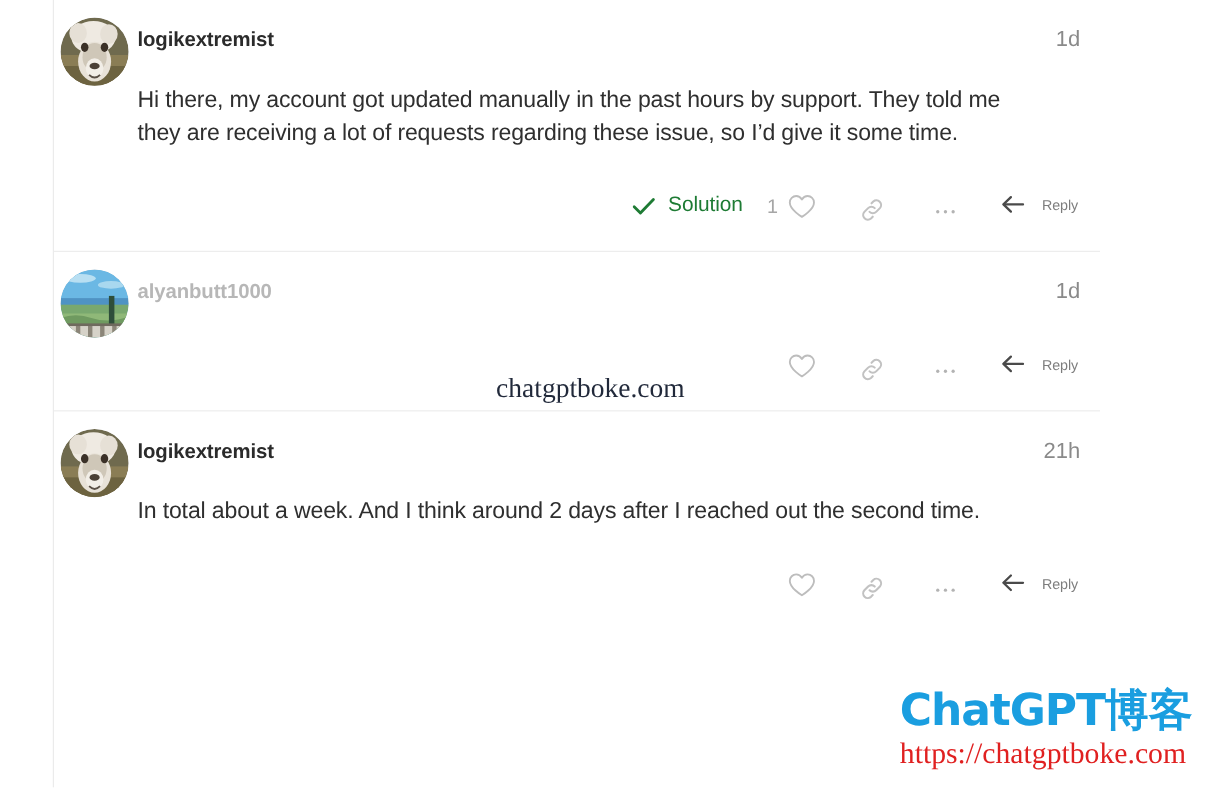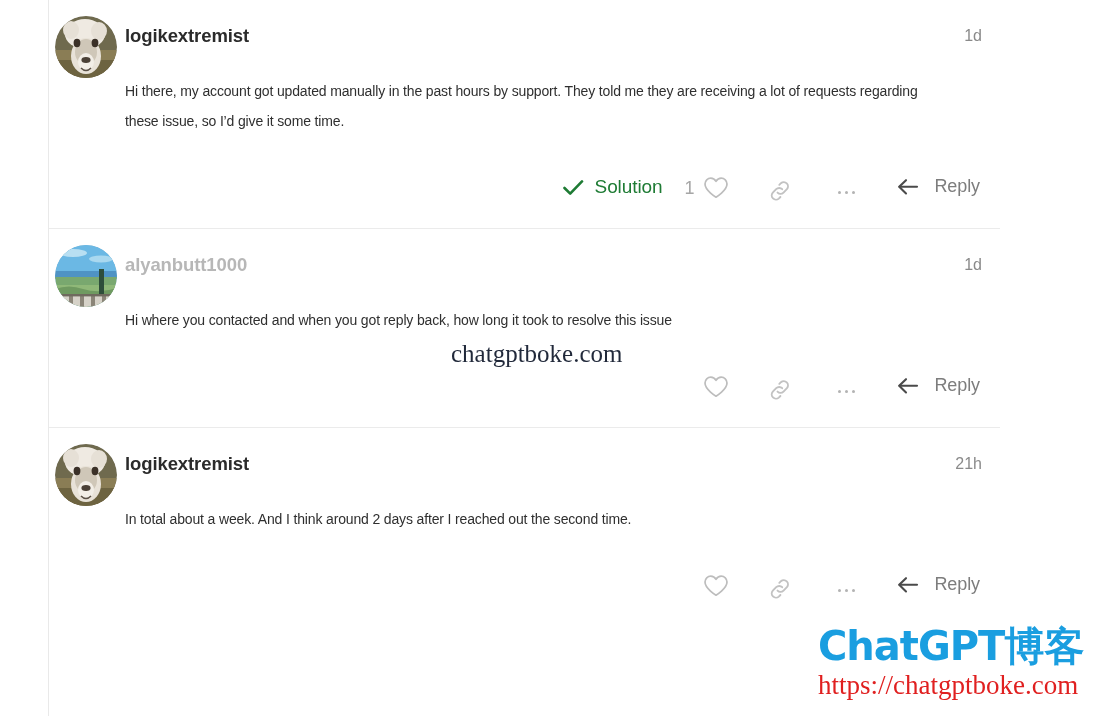--- a/index.html
+++ b/index.html
@@ -69,31 +69,31 @@
     letter-spacing: -0.1px;
     line-height: 28px;
     display: inline-block;
   }
   .username.muted { color: #b7b7b7; }
 
   .timestamp {
     position: absolute;
     right: 18px;
     top: 0;
-    font-size: 16px;
+    font-size: 20px;
     color: #8a8a8a;
     line-height: 28px;
   }
 
   
   .post-body {
     margin-left: 76px;
     margin-top: 24px;
     padding-right: 22px;
-    font-size: 14px;
+    font-size: 21px;
     line-height: 30px;
     color: #2f2f2f;
     letter-spacing: -0.15px;
     max-width: 845px;
   }
 
   
   .actions {
     margin-left: 76px;
     margin-top: 40px;
@@ -145,21 +145,21 @@
     width: 3.5px; height: 3.5px; border-radius: 50%;
     background: #b3b3b3; display:block;
   }
   .reply {
     display: flex;
     align-items: center;
     gap: 12px;
     margin-right: 2px;
   }
   .reply-label {
-    font-size: 18px;
+    font-size: 13px;
     color: #7d7d7d;
     letter-spacing: -0.1px;
   }
 
   
   .wm-inline {
     position: absolute;
     left: 451px;
     top: 340px;
     font-family: "Liberation Serif", serif;
@@ -311,21 +311,20 @@
               <rect y="49" width="62" height="2.4" fill="#6f6a5e"></rect>
             </g>
           </svg>
         </div>
 
         <div class="post-head">
           <span class="username muted">alyanbutt1000</span>
           <span class="timestamp">1d</span>
         </div>
 
-        <div class="post-body">Hi where you contacted and when you got reply back, how long it took to resolve this issue</div>
 
         <div class="actions">
           <div class="like-group">
             <svg width="26" height="24" viewBox="0 0 26 24">
               <path d="M13 21.2 C13 21.2 2 14.6 2 8.1 C2 4.6 4.7 2.2 7.8 2.2 C10 2.2 11.9 3.5 13 5.3 C14.1 3.5 16 2.2 18.2 2.2 C21.3 2.2 24 4.6 24 8.1 C24 14.6 13 21.2 13 21.2 Z" fill="none" stroke="#bdbdbd" stroke-width="1.7" stroke-linejoin="round"></path>
             </svg>
           </div>
 
           <div class="icon-btn">
             <svg width="26" height="26" viewBox="0 0 26 26">

